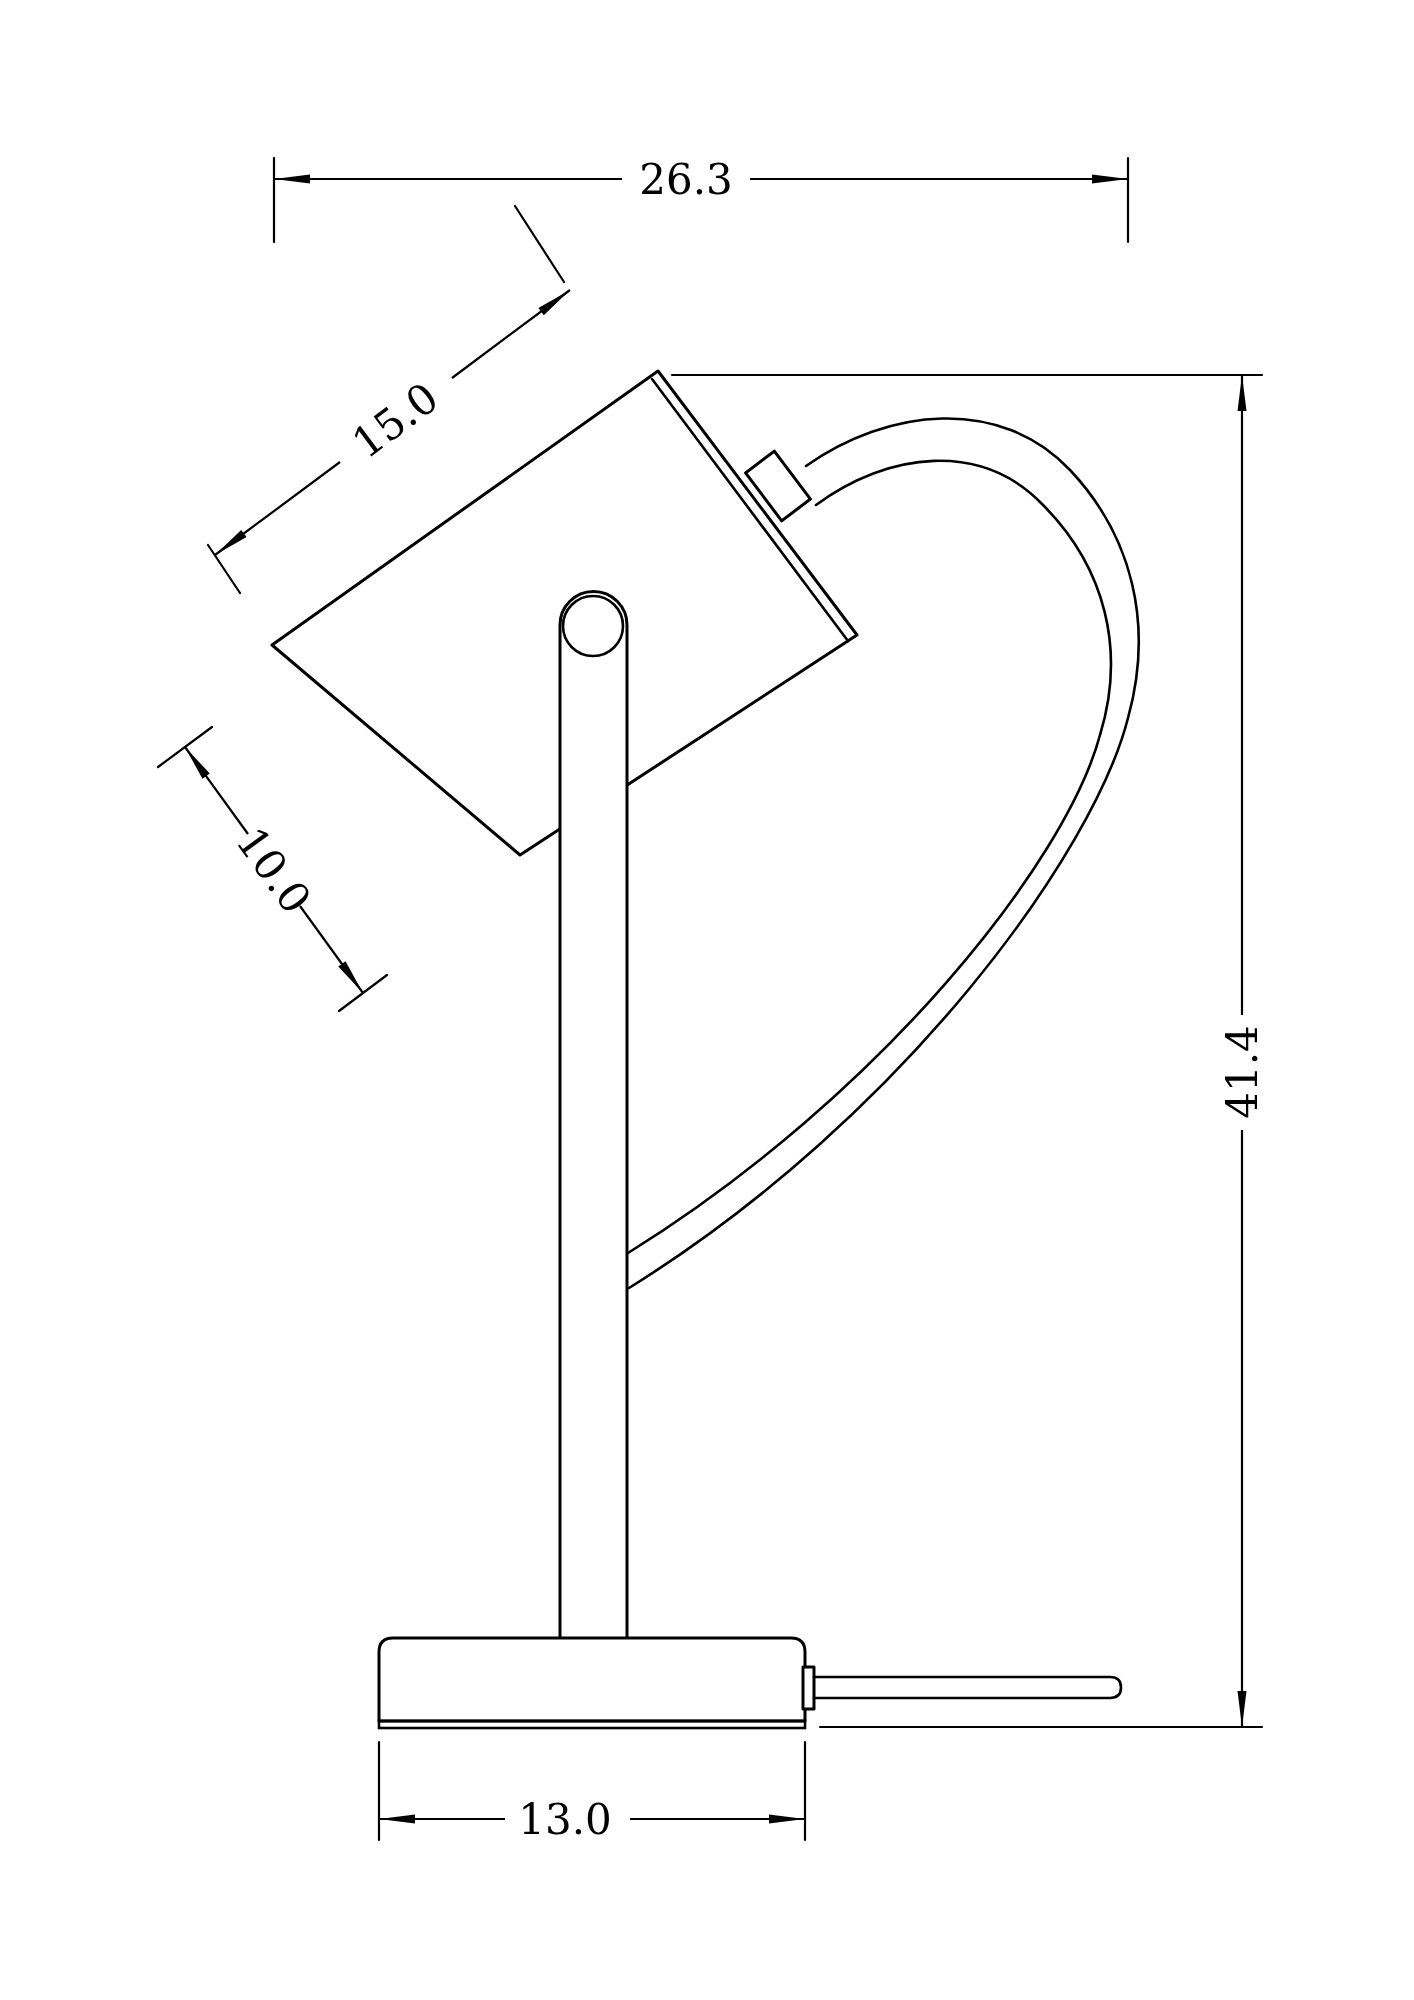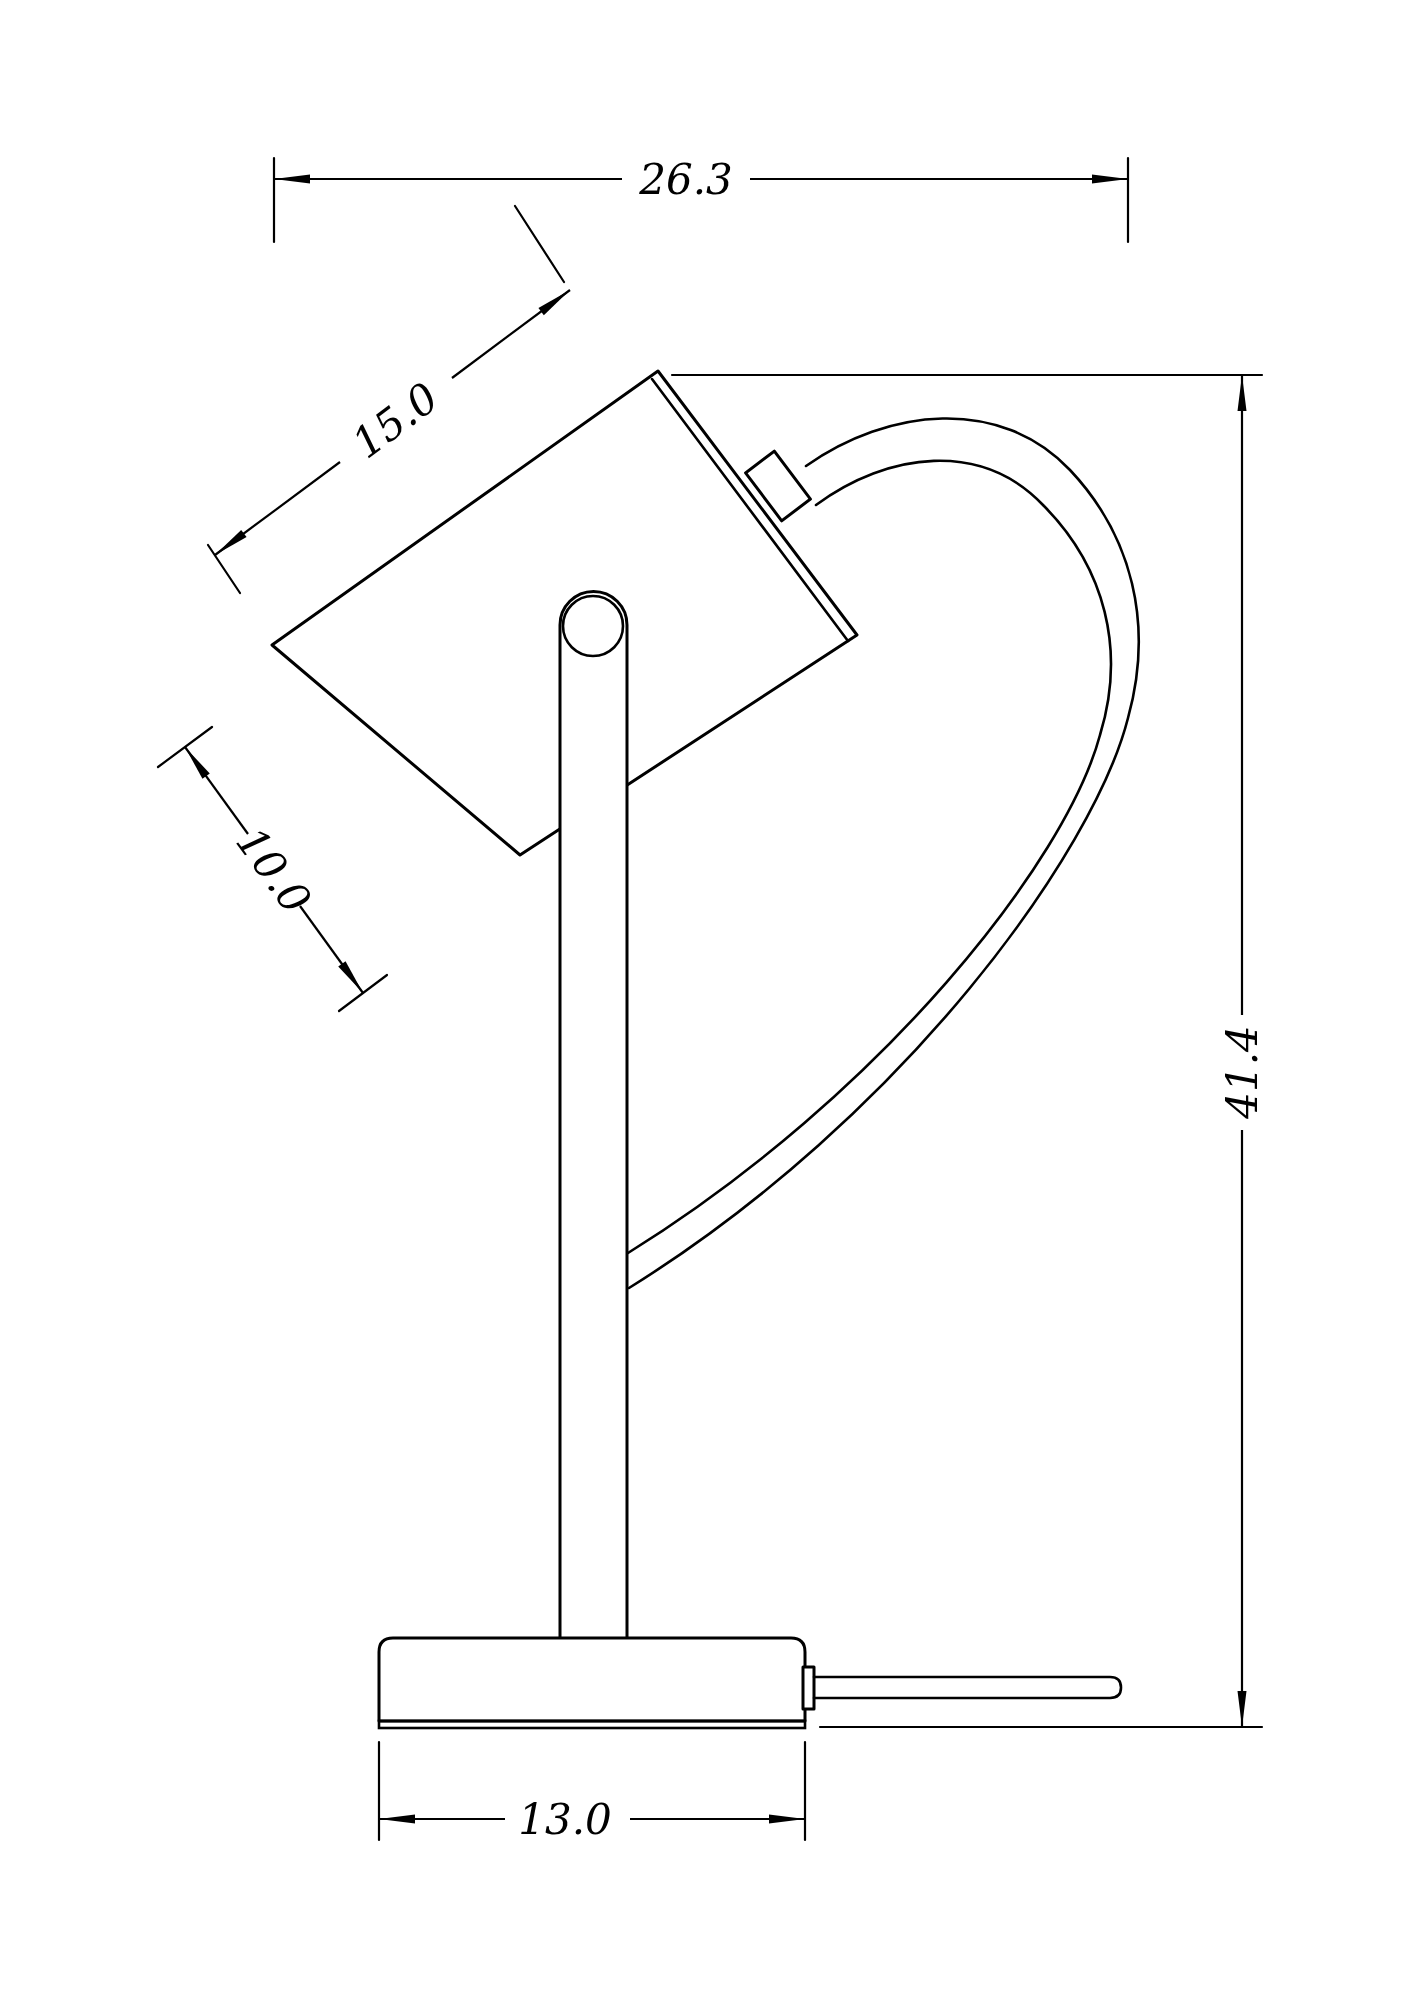--- a/index.html
+++ b/index.html
@@ -6,21 +6,20 @@
     margin: 0;
     padding: 0;
     background: #ffffff;
   }
   .canvas {
     position: relative;
     width: 1414px;
     height: 2000px;
     background: #ffffff;
     overflow: hidden;
-    font-style: italic;
   }
   svg.drawing {
     position: absolute;
     top: 0;
     left: 0;
   }
   .outline {
     fill: #ffffff;
     stroke: #000000;
     stroke-width: 3;

